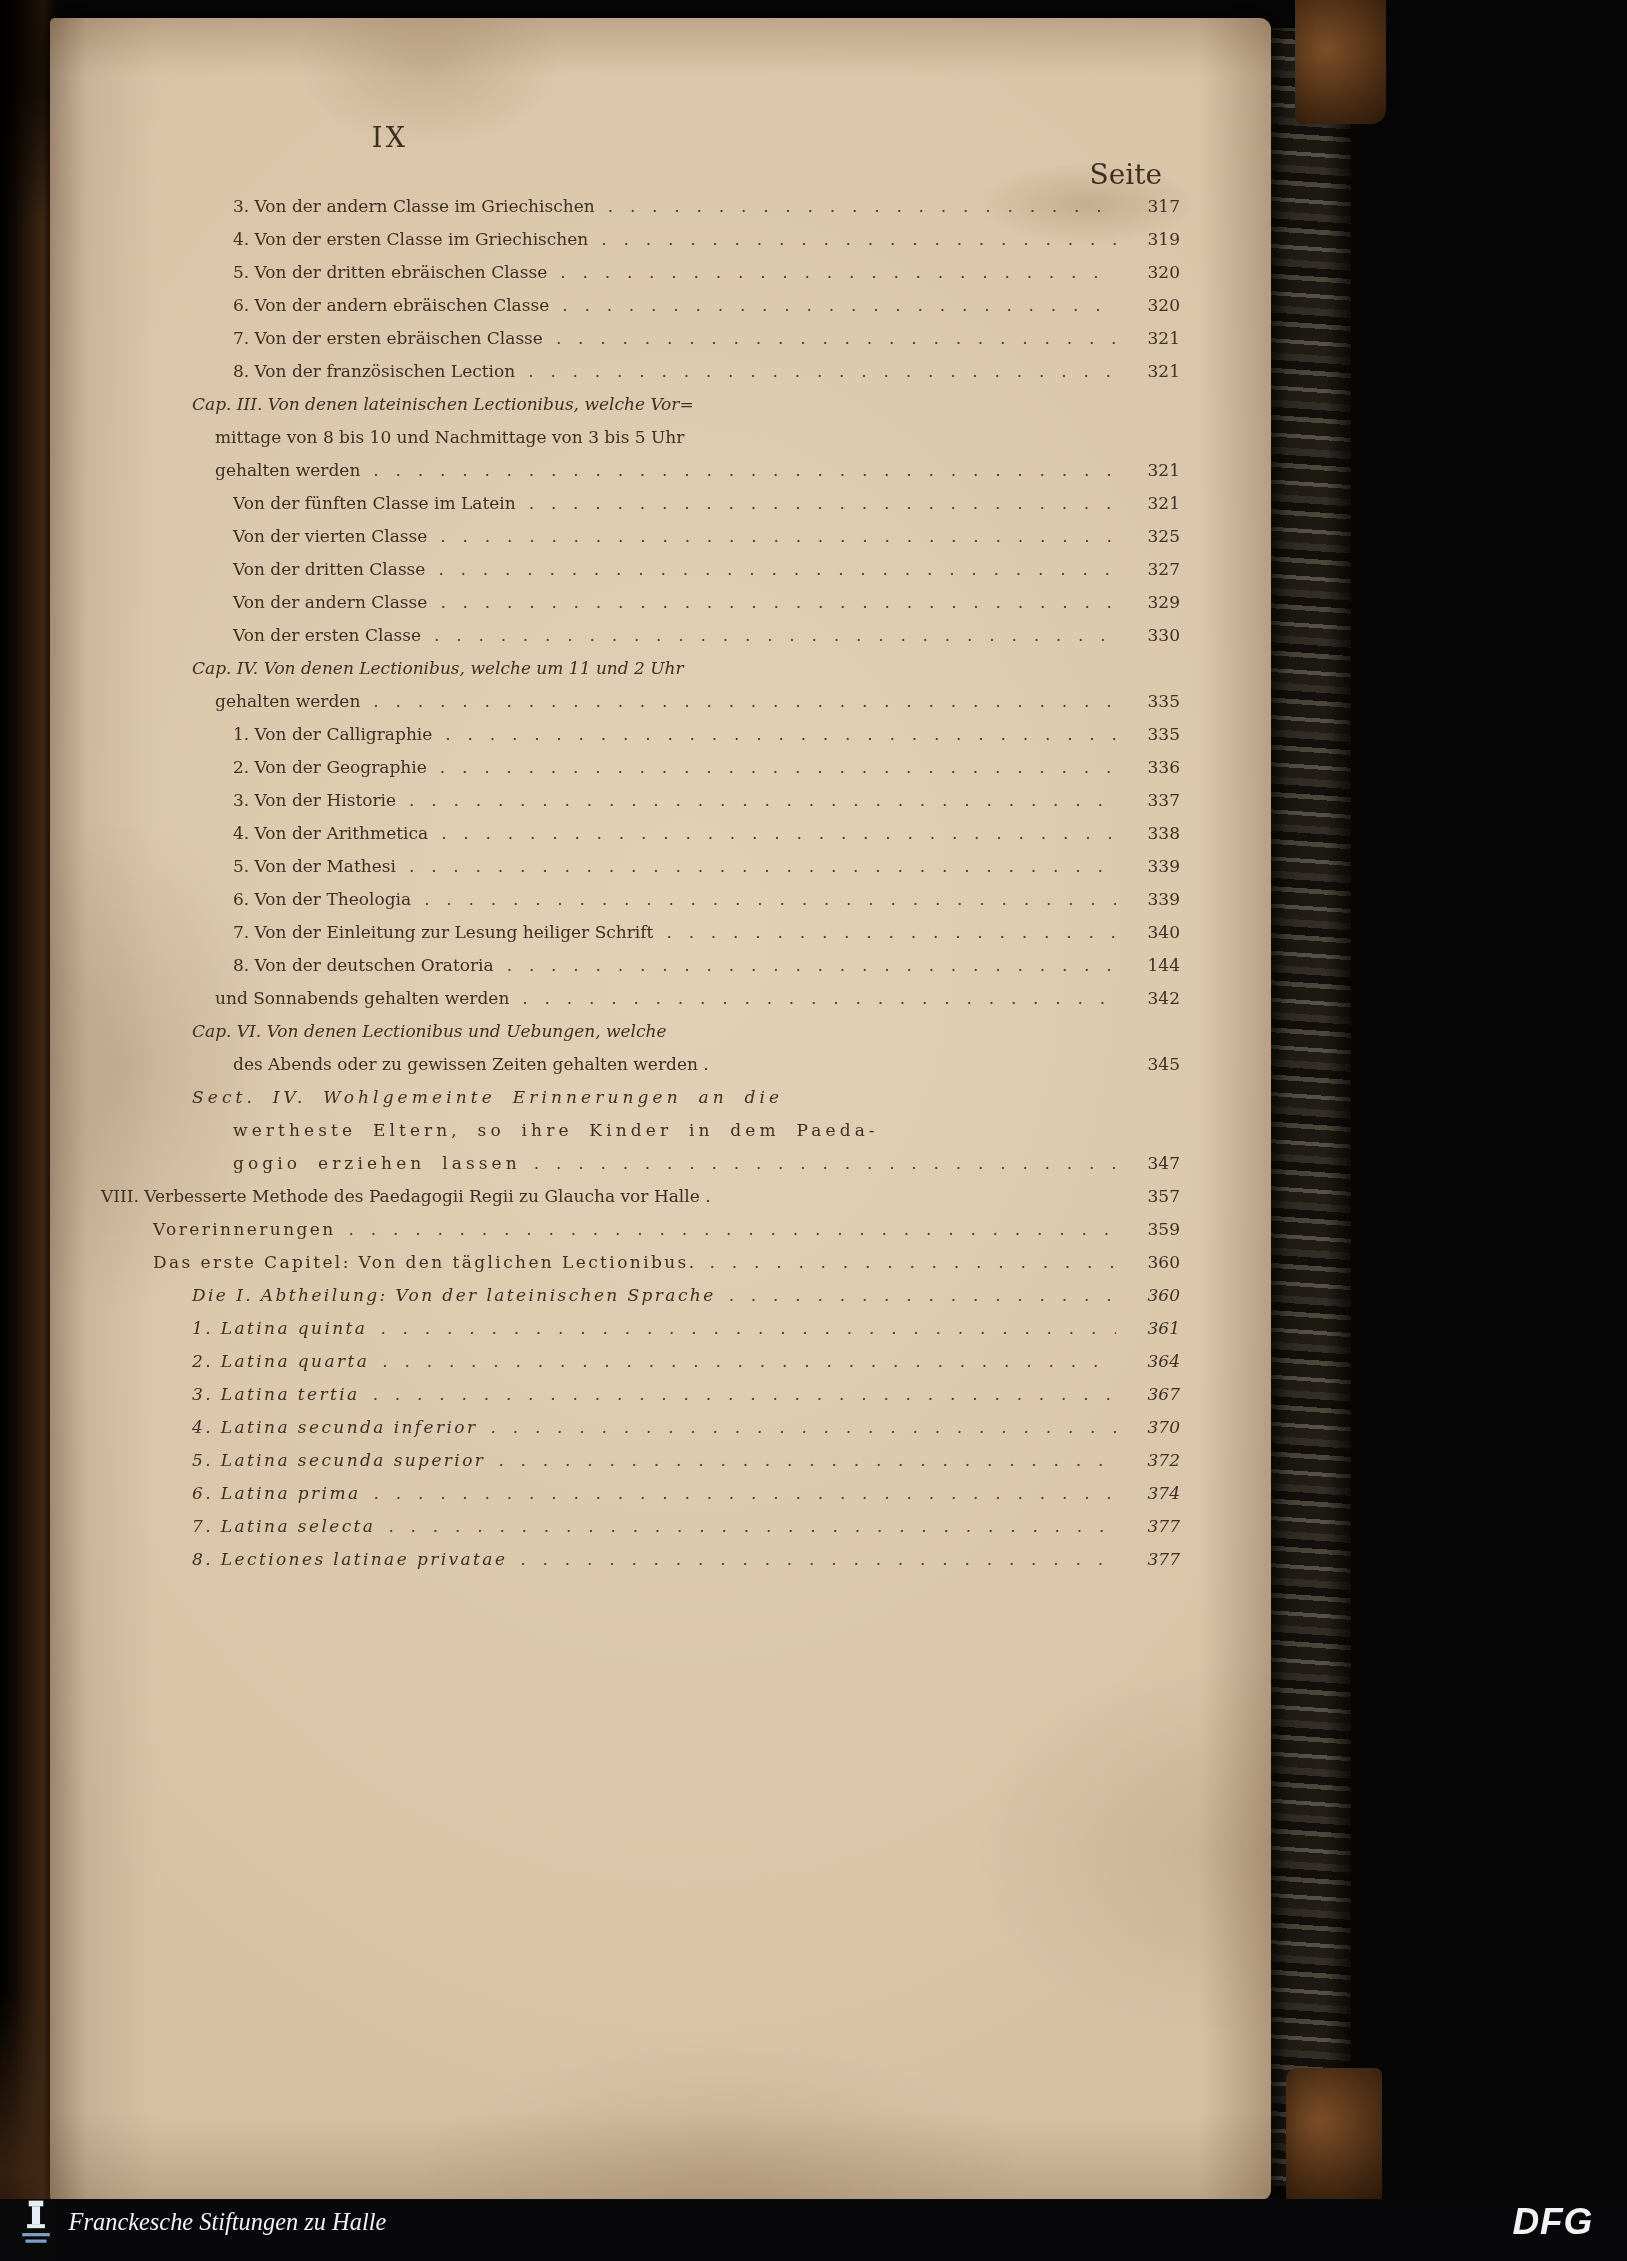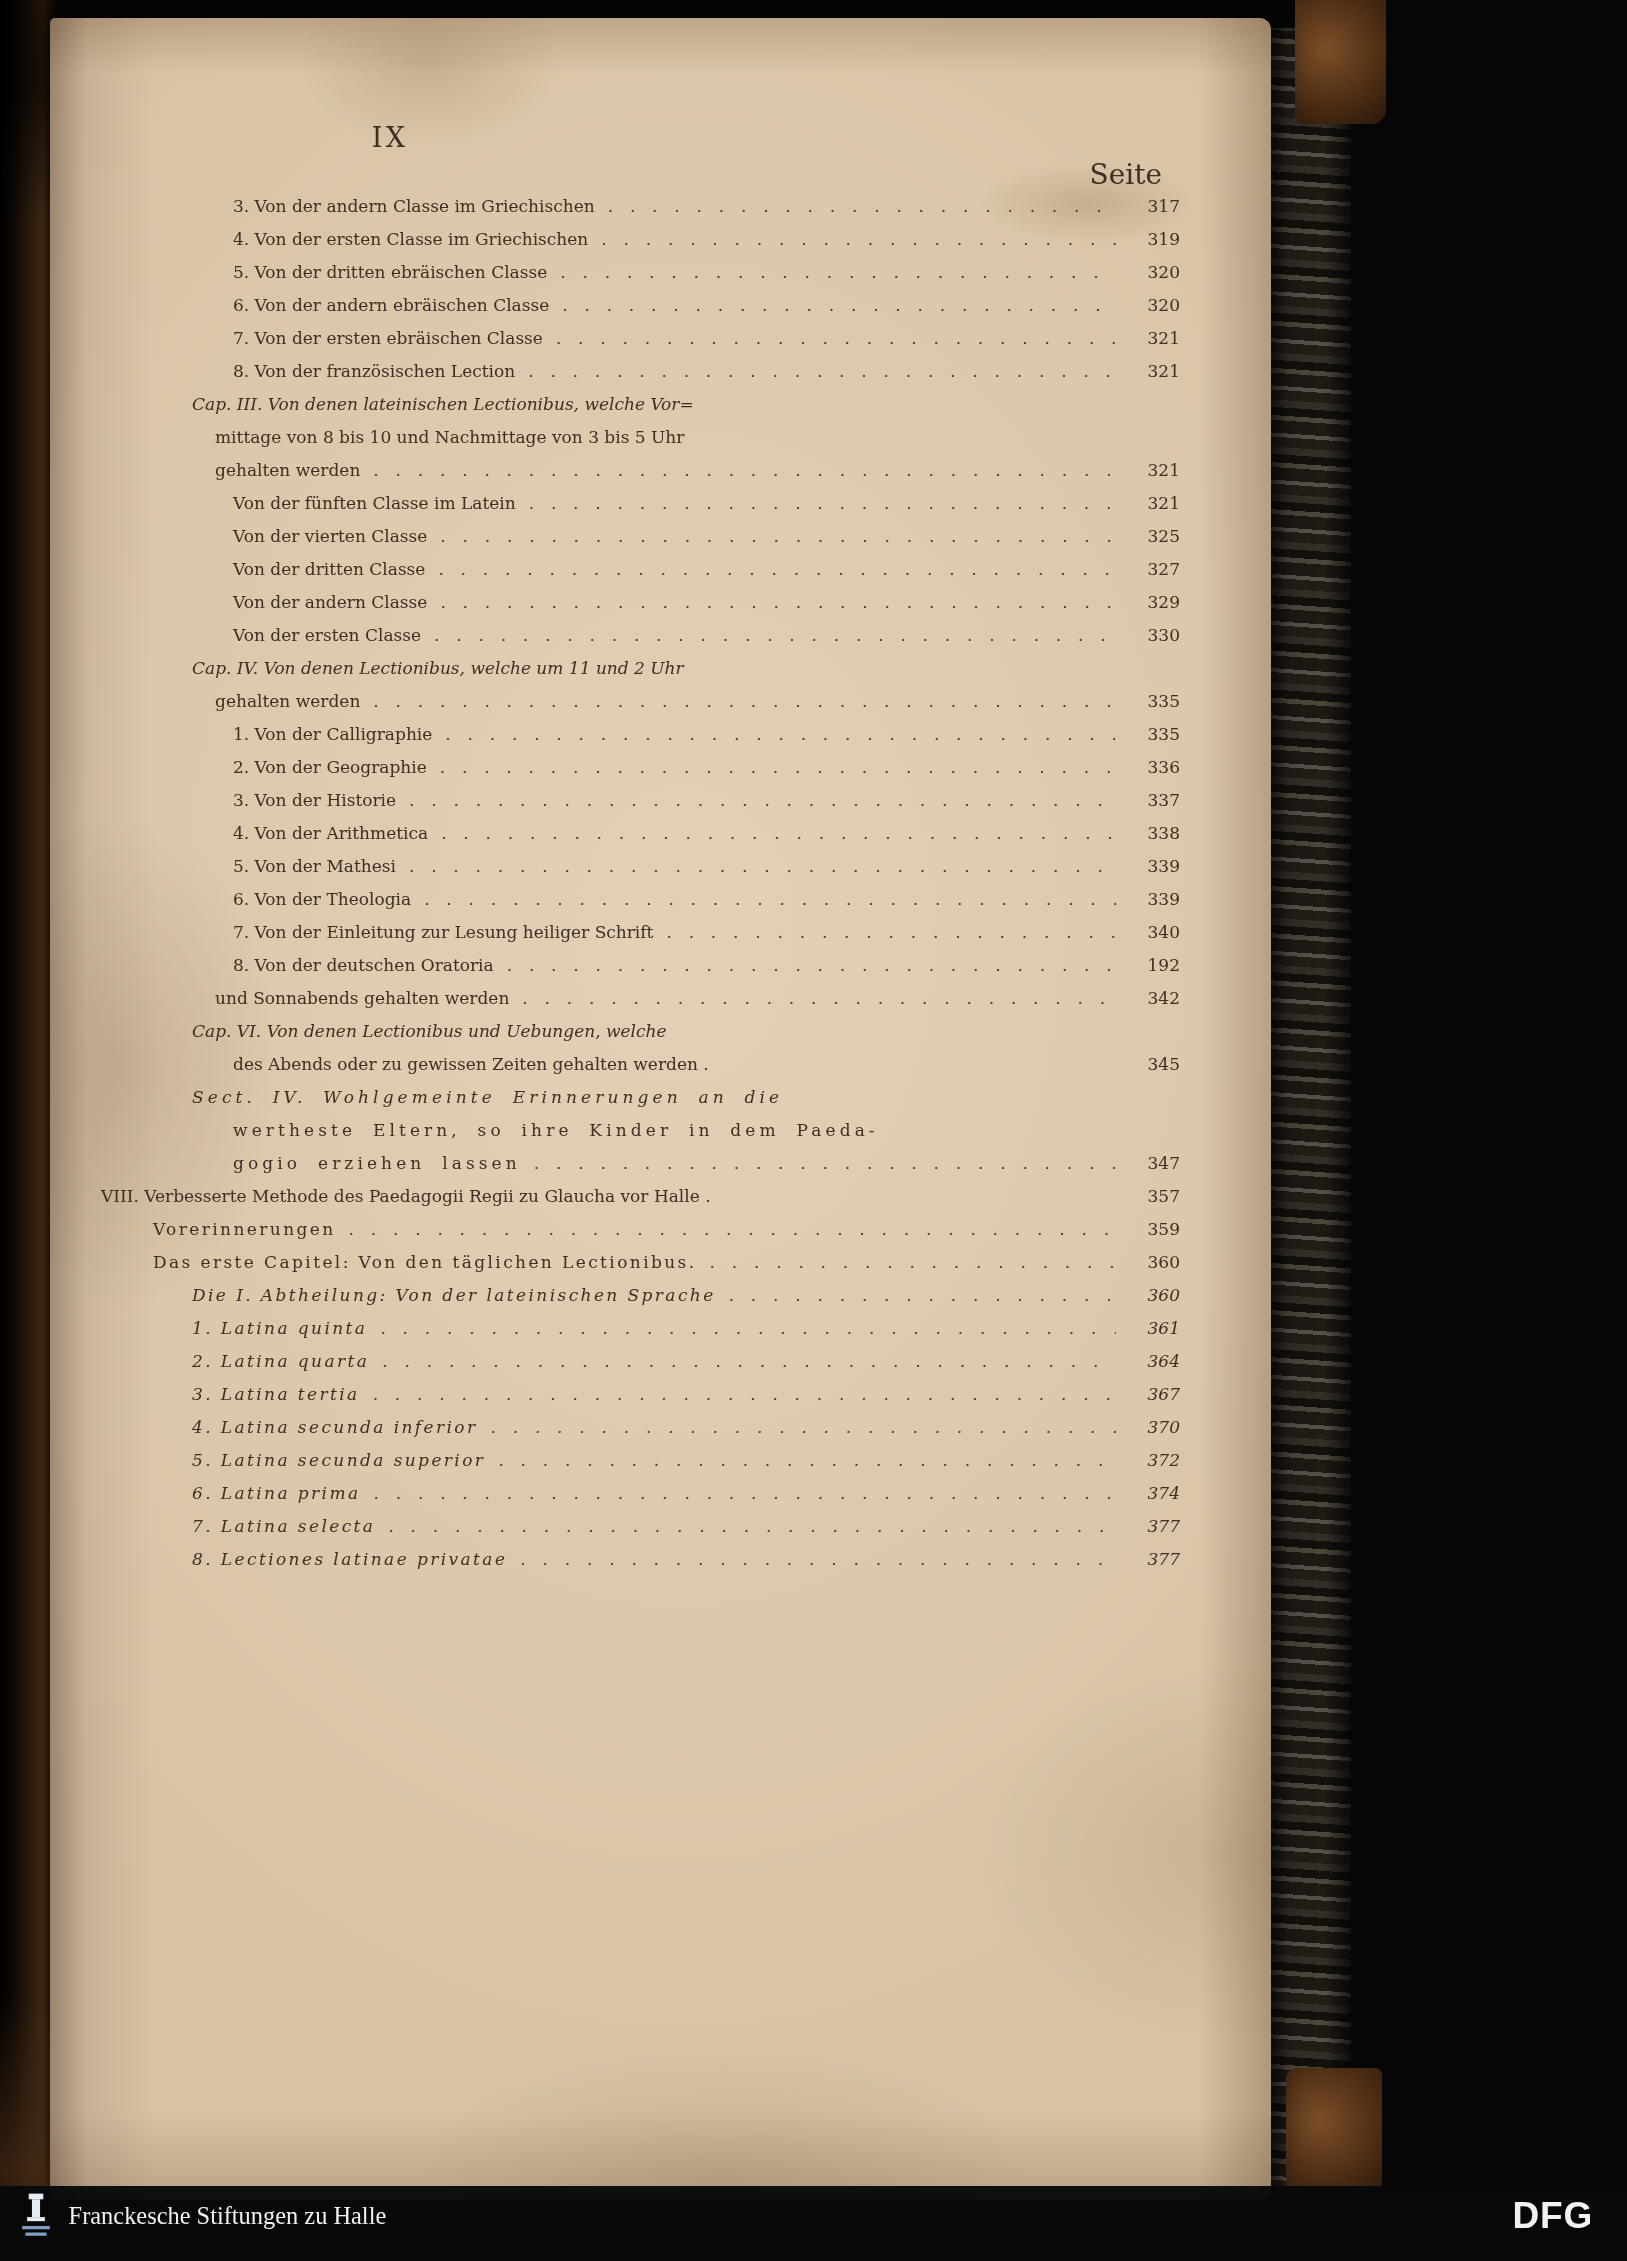--- a/index.html
+++ b/index.html
@@ -89,24 +89,25 @@
   .i0 { padding-left:0; }
   .i1 { padding-left:52px; }
   .i2 { padding-left:91px;font-style:italic; }
   .i3 { padding-left:114px; }
   .i4 { padding-left:132px; }
   .sp1 .t { letter-spacing:2.4px; }
   .sp2 .t { letter-spacing:4.1px; word-spacing:7.3px; }
 
   
   .footer {
-    position:absolute; left:0; bottom:0; width:100%; height:75px;
+    position:absolute; left:0; bottom:0; width:100%; height:62px;
     background: rgba(8,8,10,0.96);
     display:flex; align-items:center; justify-content:space-between;
     padding:0 34px 16px 18px;
+    font-style:italic;
   }
   .footer-left { display:flex; align-items:center; gap:14.6px; }
   .logo-box { width:36px; height:47px; display:block; }
   .attribution {
     color: var(--footer_text, #f0f0f0);
     font-family:"Liberation Serif", serif;
     font-size:24.4px;
   }
   .dfg {
     color: var(--footer_text, #ffffff);
@@ -238,21 +239,21 @@
     <span class="p">339</span>
   </div>
         <div class="row i4">
     <span class="t">7. Von der Einleitung zur Lesung heiliger Schrift</span>
     <span class="d">. . . . . . . . . . . . . . . . . . . . . . . . . . . . . . . . . . . . . . . . . . . . . . . . . . . . . . . . . . . . . . . . . . . . . . </span>
     <span class="p">340</span>
   </div>
         <div class="row i4">
     <span class="t">8. Von der deutschen Oratoria</span>
     <span class="d">. . . . . . . . . . . . . . . . . . . . . . . . . . . . . . . . . . . . . . . . . . . . . . . . . . . . . . . . . . . . . . . . . . . . . . </span>
-    <span class="p">192</span>
+    <span class="p">144</span>
   </div>
         <div class="row i3">
     <span class="t">und Sonnabends gehalten werden</span>
     <span class="d">. . . . . . . . . . . . . . . . . . . . . . . . . . . . . . . . . . . . . . . . . . . . . . . . . . . . . . . . . . . . . . . . . . . . . . </span>
     <span class="p">342</span>
   </div>
         <div class="row i2">
     <span class="t">Cap. VI. Von denen Lectionibus und Uebungen, welche</span>
     <span class="d" style="visibility: hidden;"></span>
     <span class="p"></span>

